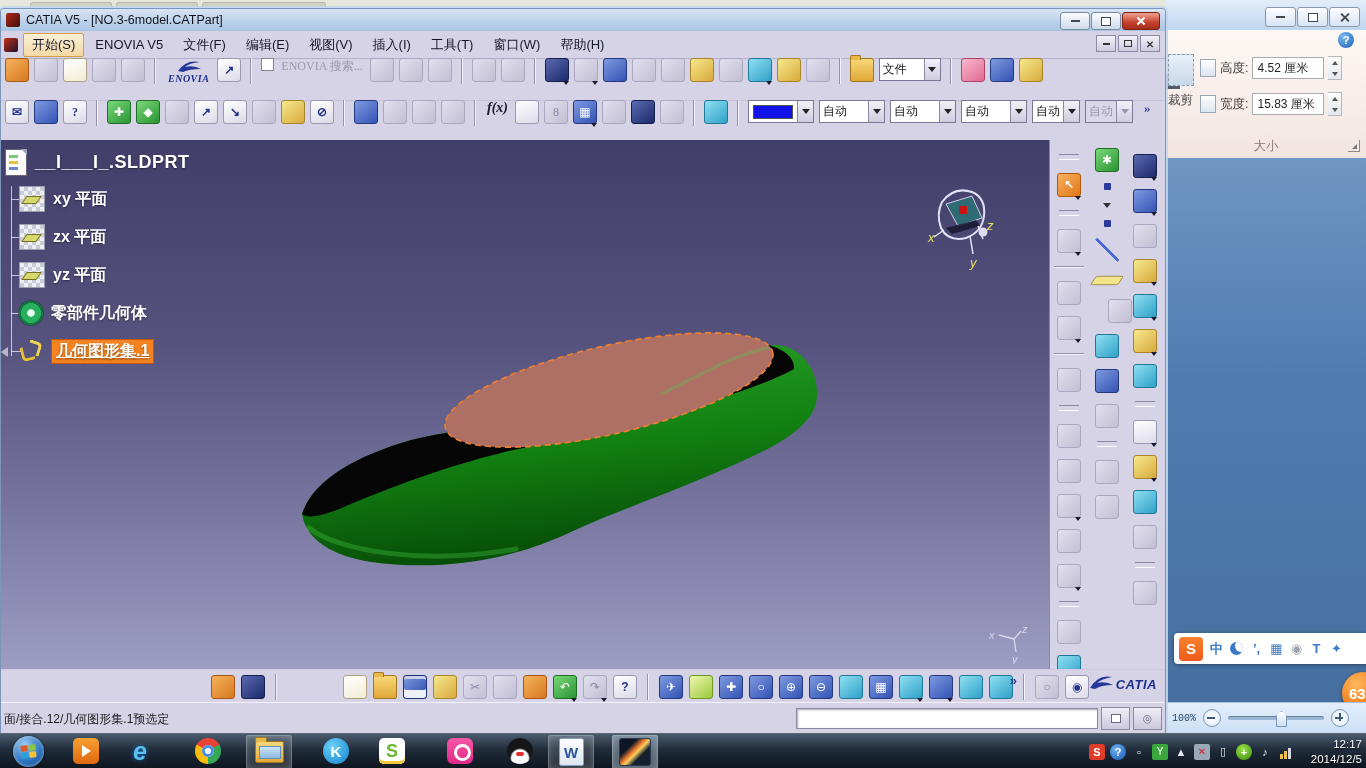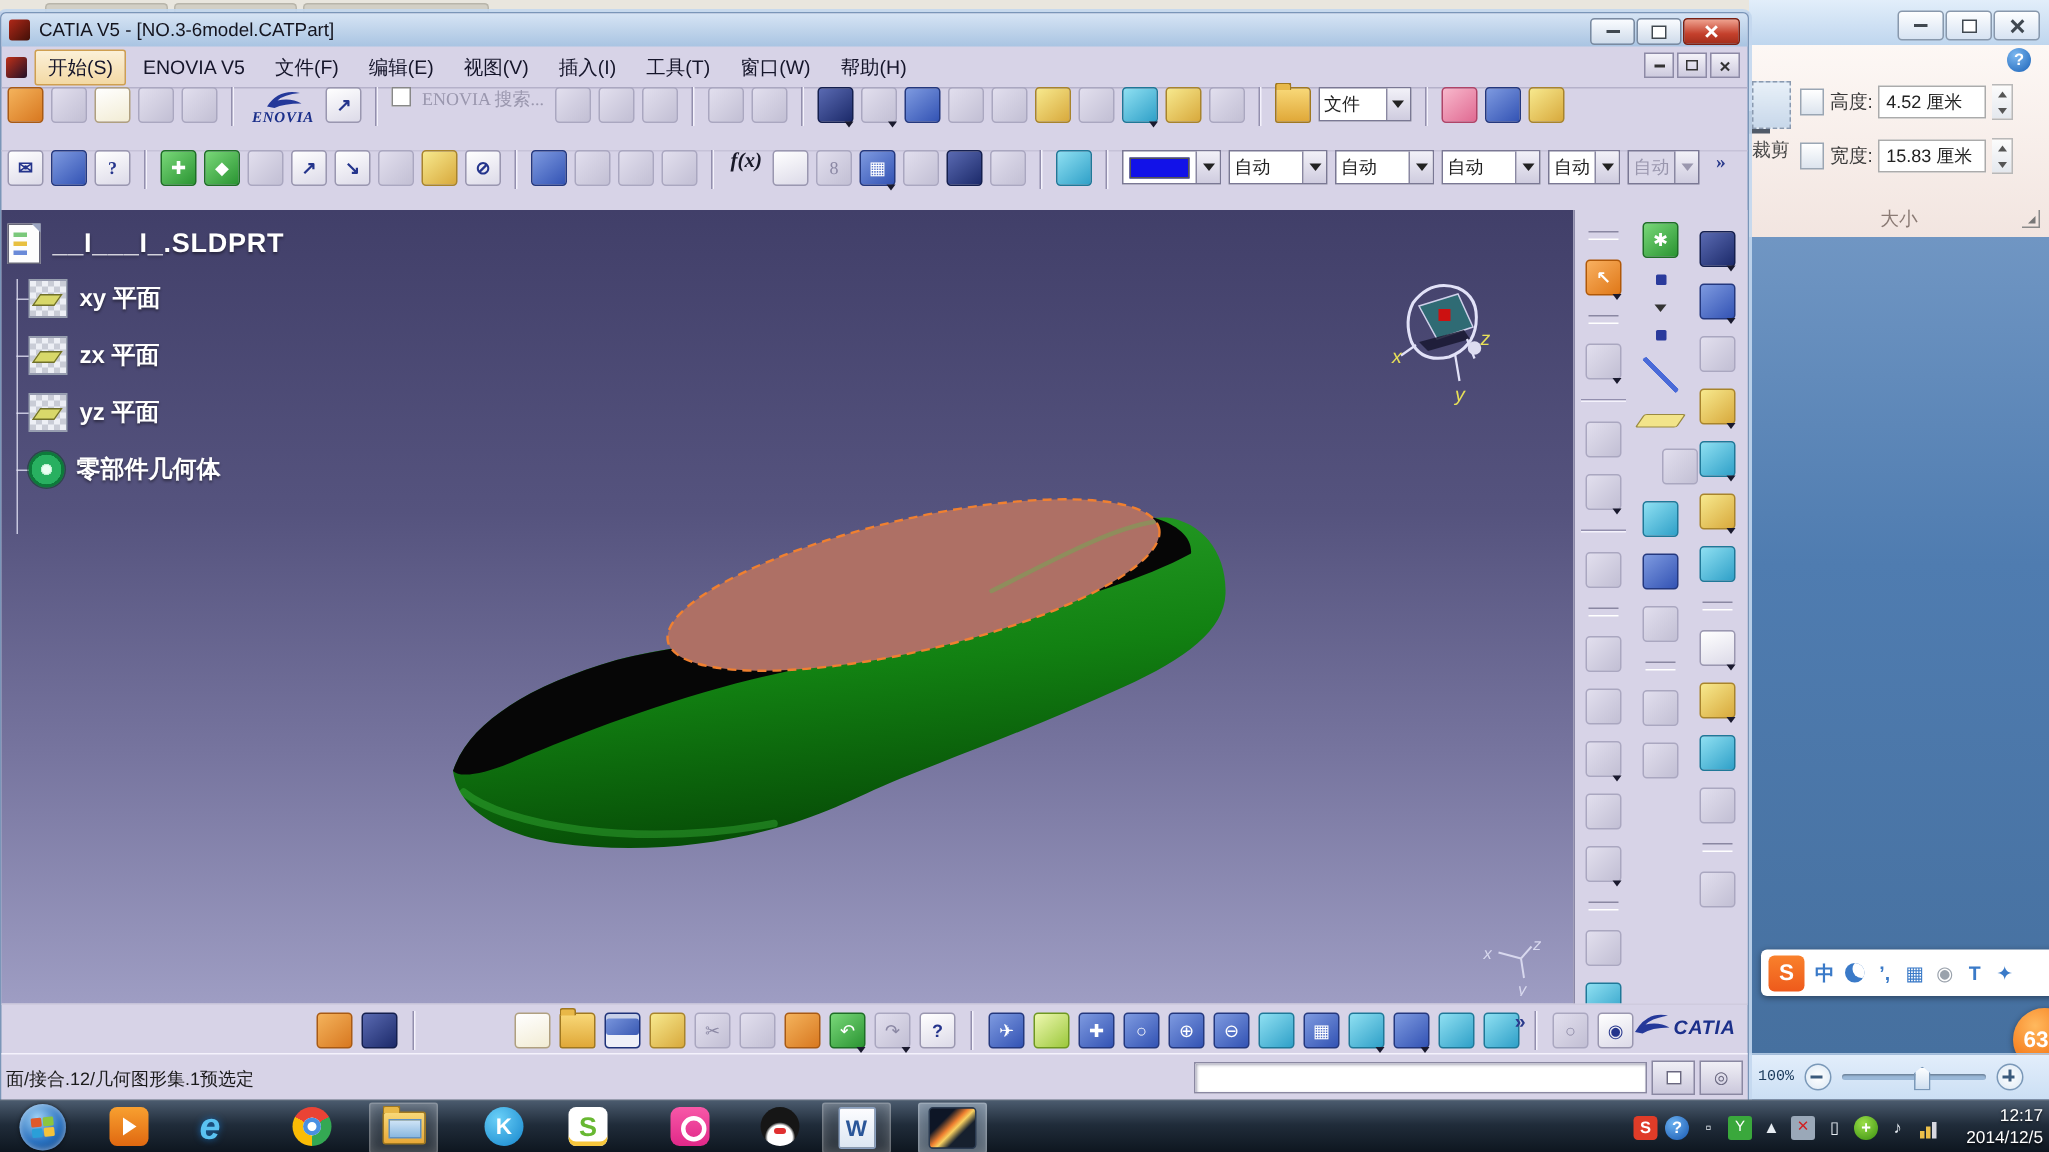--- a/index.html
+++ b/index.html
@@ -463,20 +463,25 @@
             <span class="tlabel">zx 平面</span>
           </div>
           <div class="trow">
             <div class="ti-plane"></div>
             <span class="tlabel">yz 平面</span>
           </div>
           <div class="trow">
             <div class="ti-gear"></div>
             <span class="tlabel">零部件几何体</span>
           </div>
+          <div class="trow selected">
+            <span class="expArrow"></span>
+            <div class="ti-hands"></div>
+            <span class="tlabel">几何图形集.1</span>
+          </div>
         </div>
 
       <svg id="compass-svg" width="80" height="92">
         <path d="M16 20 Q28 4 46 10 Q60 16 58 34 Q56 50 40 56 Q22 60 15 46 Q10 32 16 20 Z" fill="none" stroke="#e2e2f8" stroke-width="2"></path>
         <polygon points="20,22 46,14 56,36 32,44" fill="#2f6b74" stroke="#cfd0ea" stroke-width="1"></polygon>
         <polygon points="20,46 50,38 54,44 26,52" fill="#181830" opacity="0.85"></polygon>
         <rect x="33" y="24" width="8" height="8" fill="#cc1111"></rect>
         <line x1="52" y1="44" x2="57" y2="57" stroke="#e2e2f8" stroke-width="1.5"></line>
         <circle cx="57" cy="50" r="4.5" fill="#dddcf0"></circle>
         <line x1="44" y1="54" x2="47" y2="72" stroke="#e2e2f8" stroke-width="1.5"></line>

